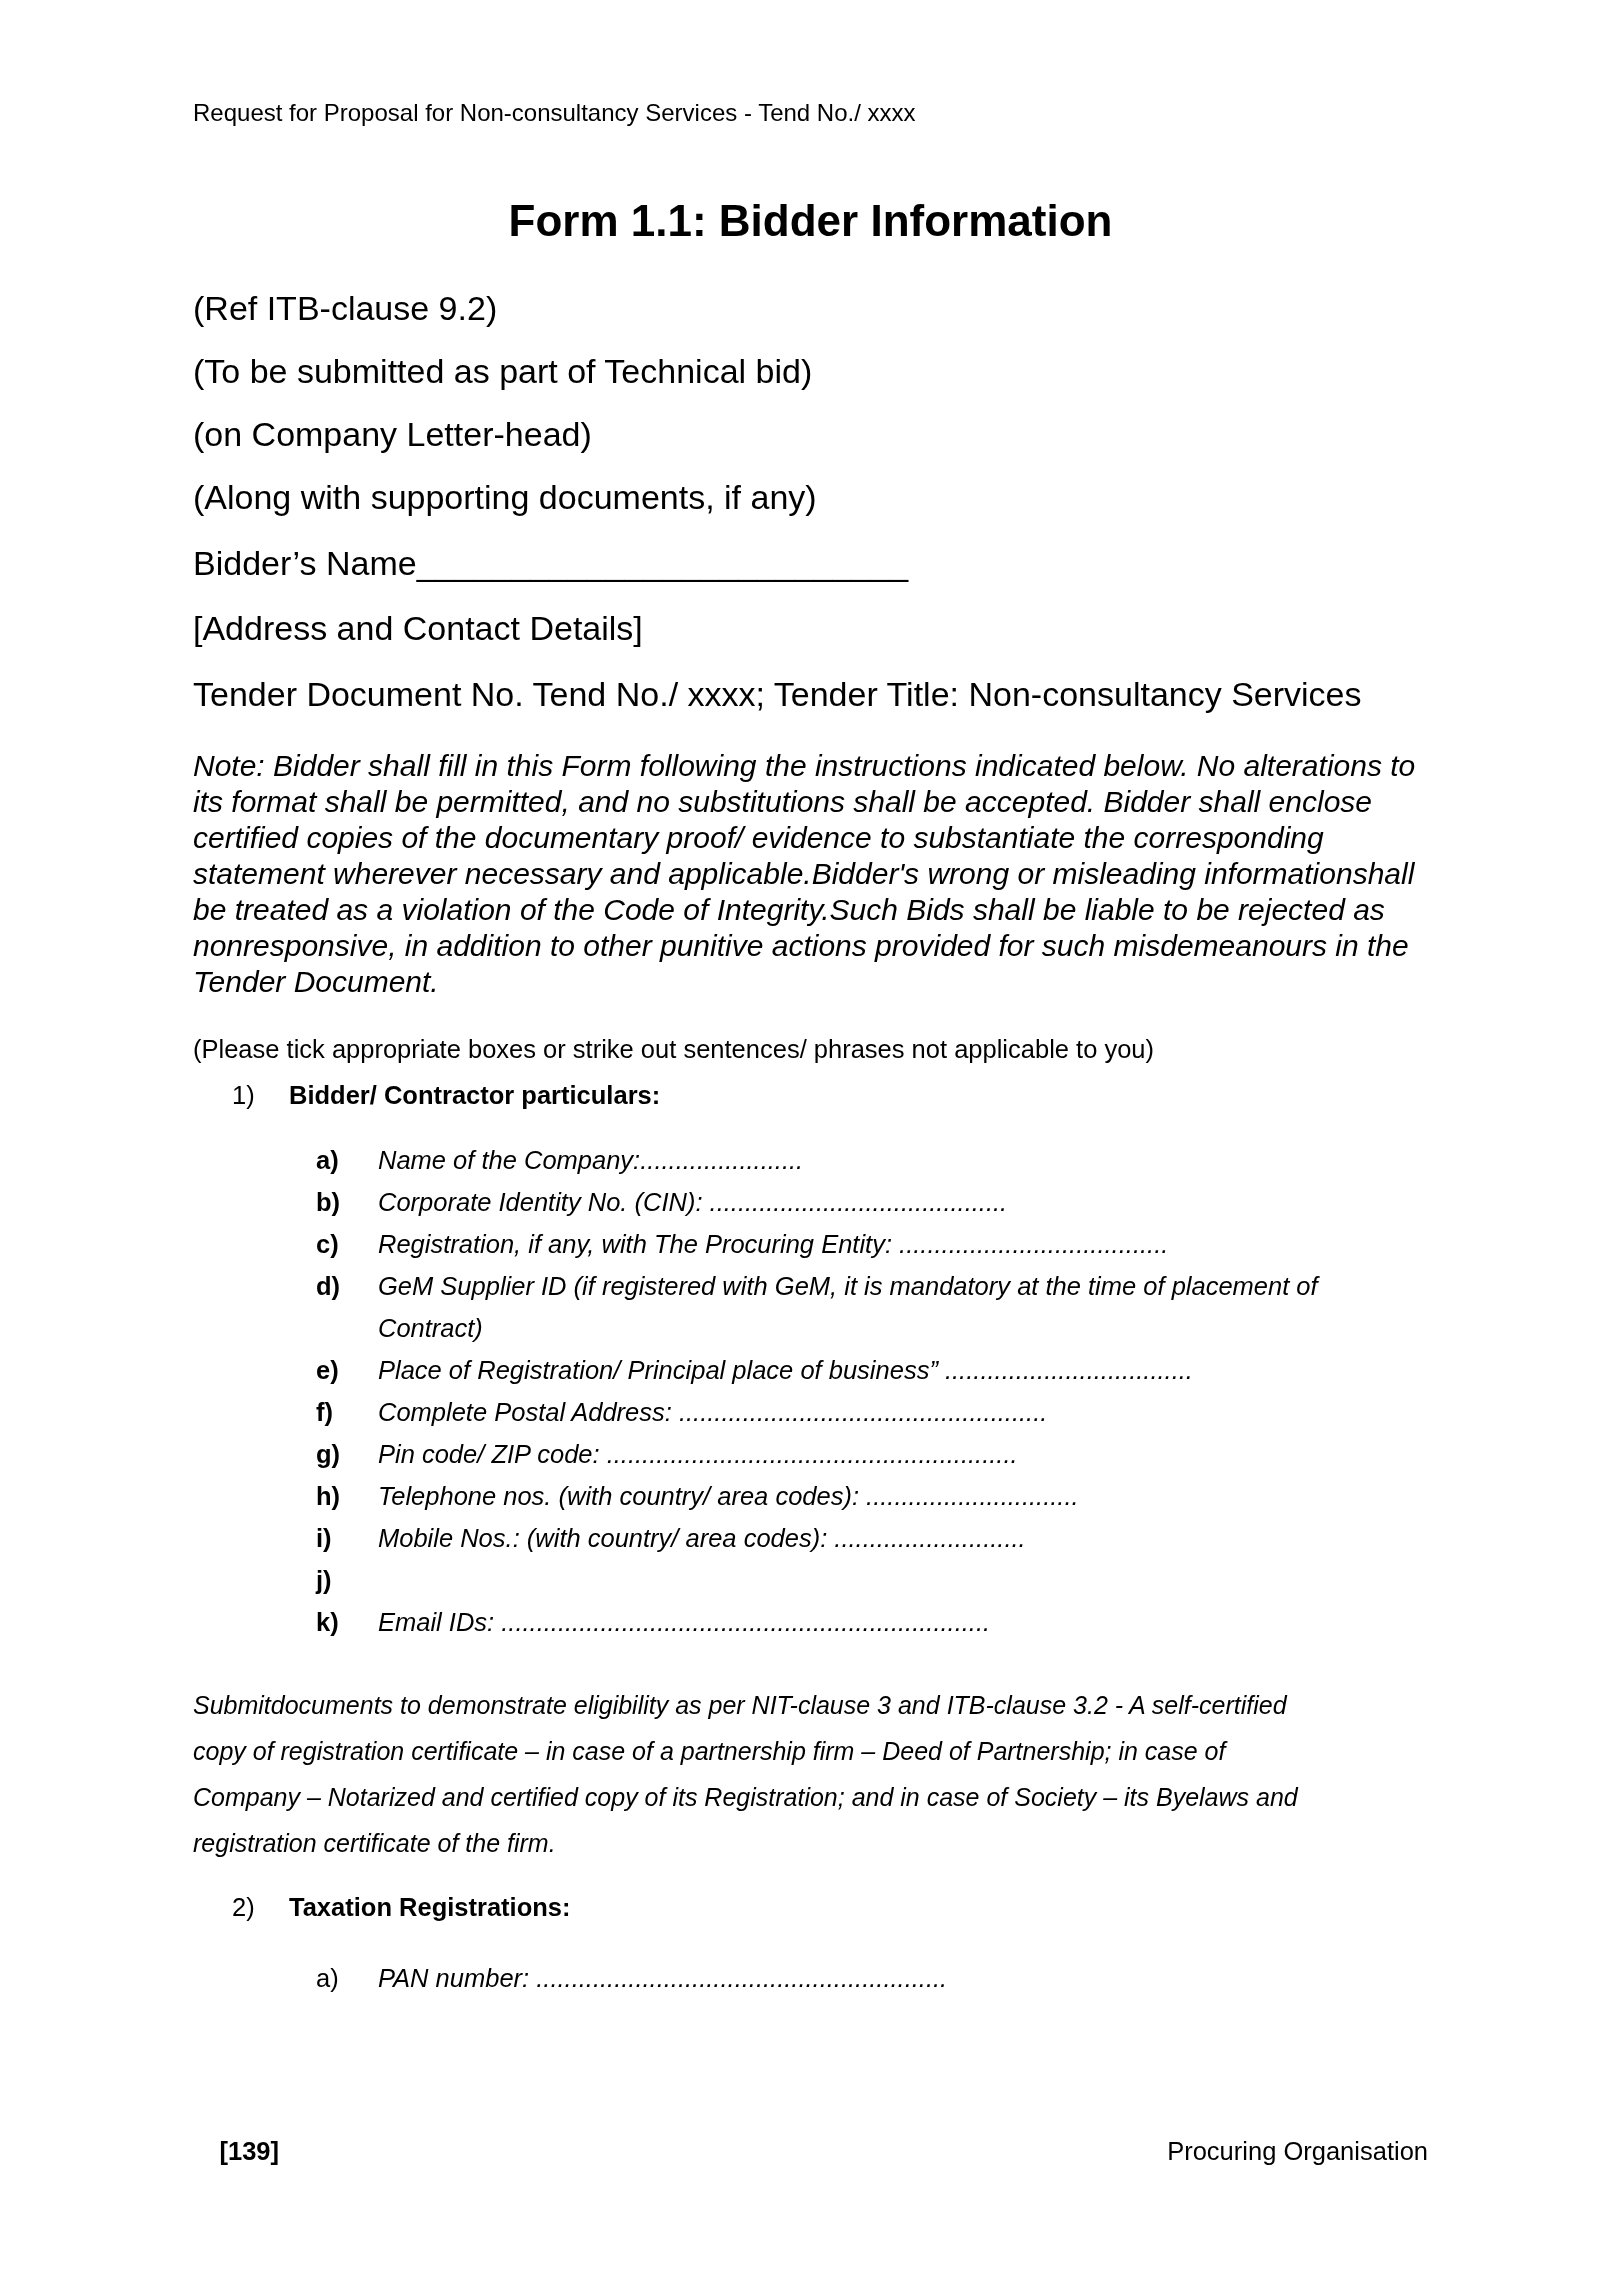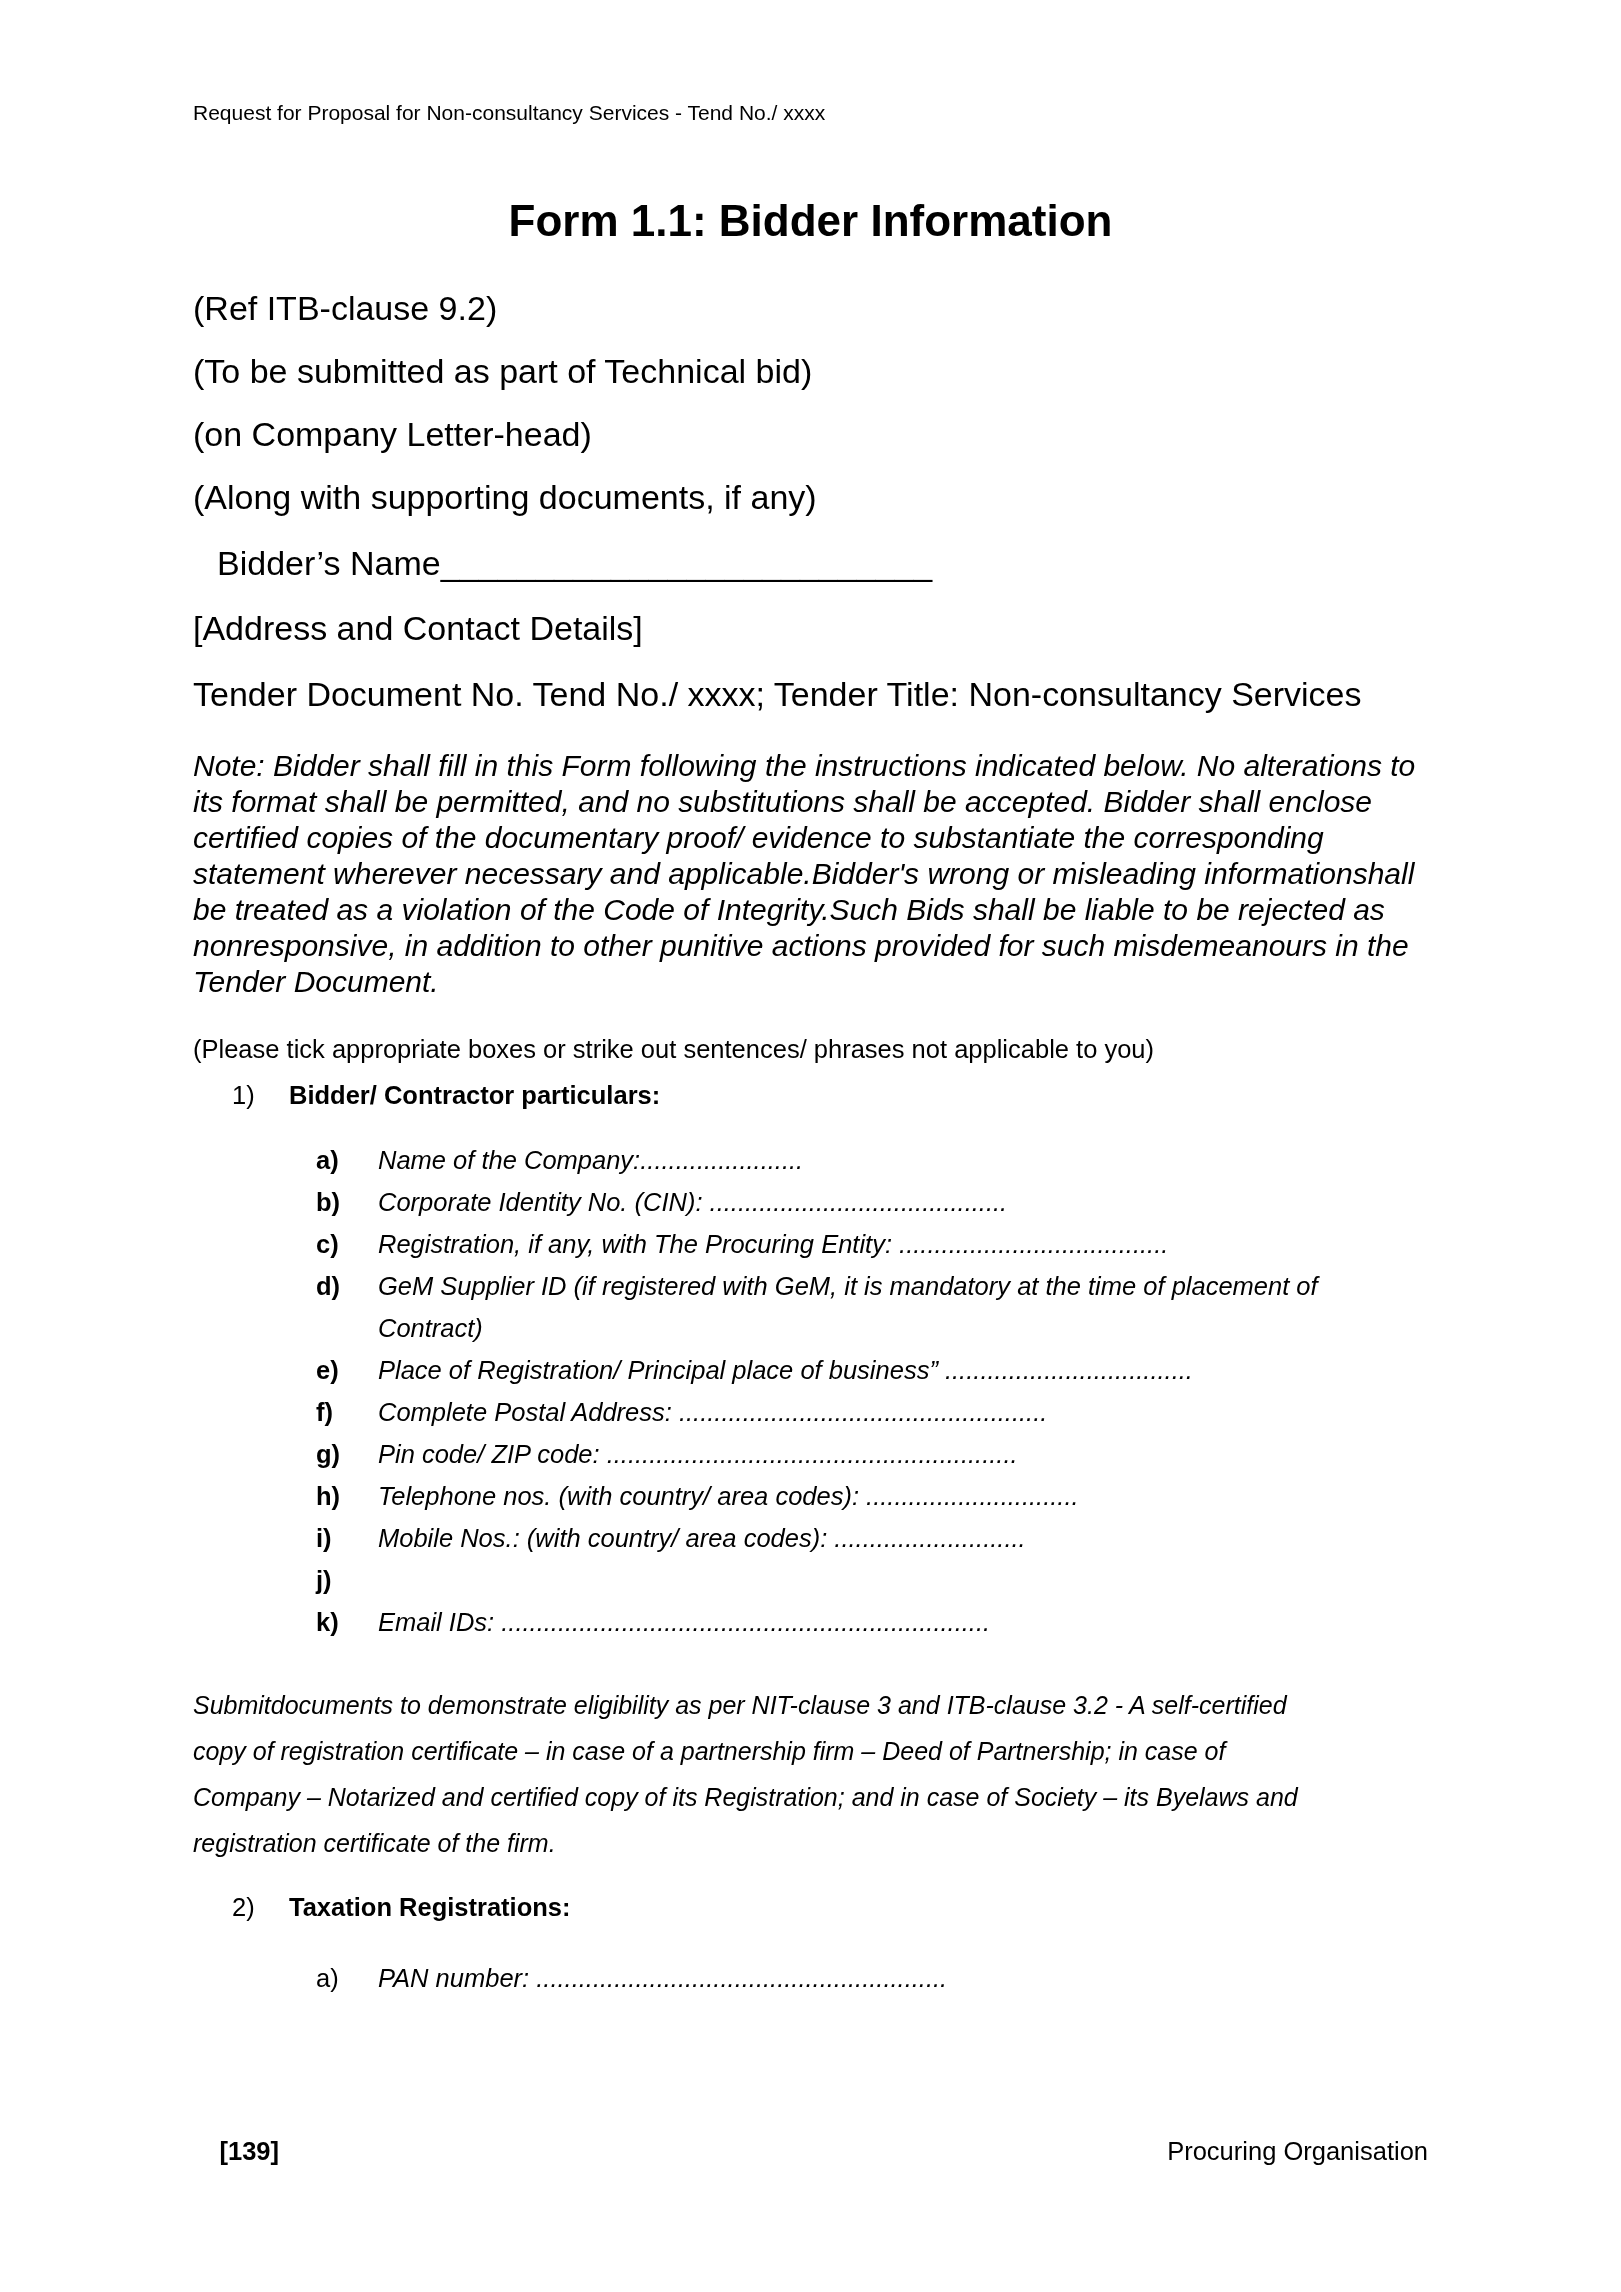--- a/index.html
+++ b/index.html
@@ -12,37 +12,37 @@
     width: 1621px;
     height: 2293px;
     background: #ffffff;
     color: #000000;
     font-family: "Liberation Sans", "DejaVu Sans", sans-serif;
     box-sizing: border-box;
     padding: 98px 193px 0 193px;
     overflow: hidden;
   }
   .hdr {
-    font-size: 21px;
+    font-size: 24px;
     line-height: 29px;
     margin: 0 0 71px 0;
   }
   .title {
     font-size: 44px;
     line-height: 45px;
     font-weight: bold;
     text-align: center;
     margin: 0 0 51px 0;
   }
   p.body-line {
     font-size: 34px;
     line-height: 29px;
     margin: 0 0 34px 0;
   }
-  p.mb37 { margin-bottom: 36px; margin-left: 24px; }
+  p.mb37 { margin-bottom: 36px; }
   p.mb38 { margin-bottom: 37px; }
   p.mb40 { margin-bottom: 39px; }
   .ref-line { position: relative; }
   .date-label {
     position: absolute;
     left: 784px;
     top: 0;
   }
   .note {
     font-size: 30px;

